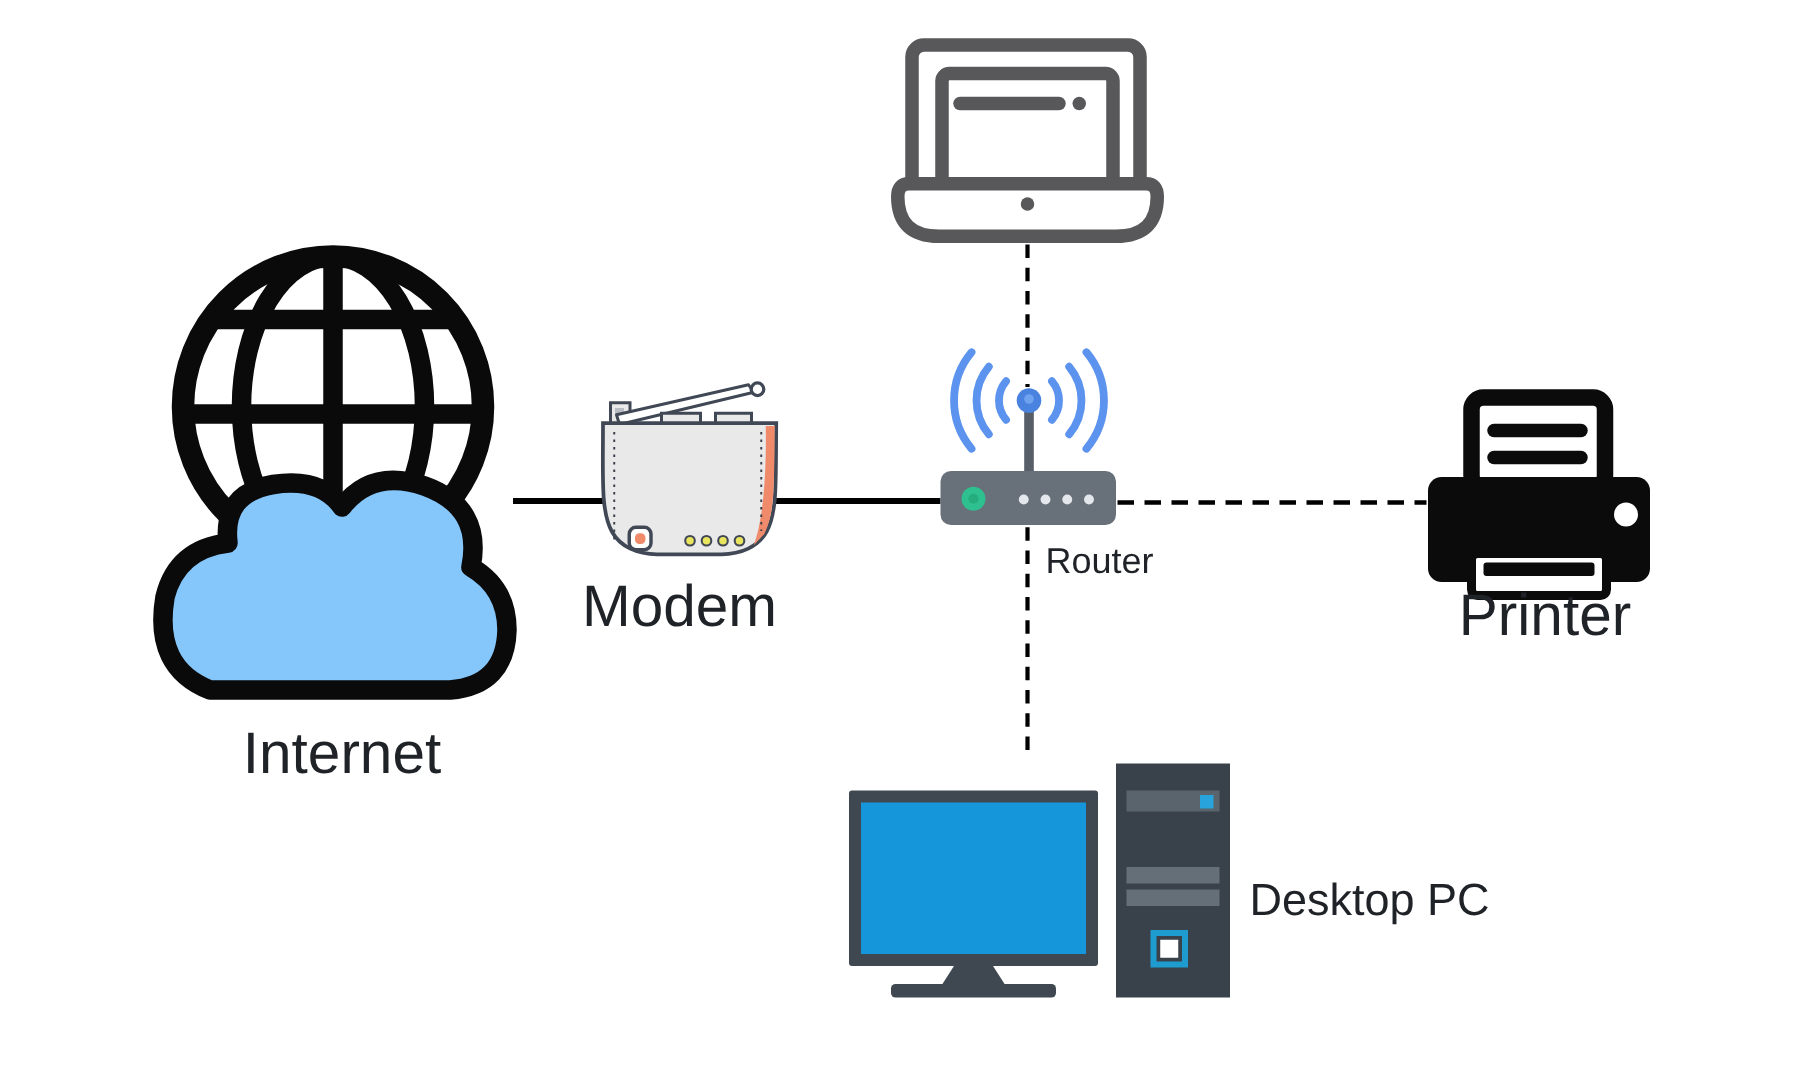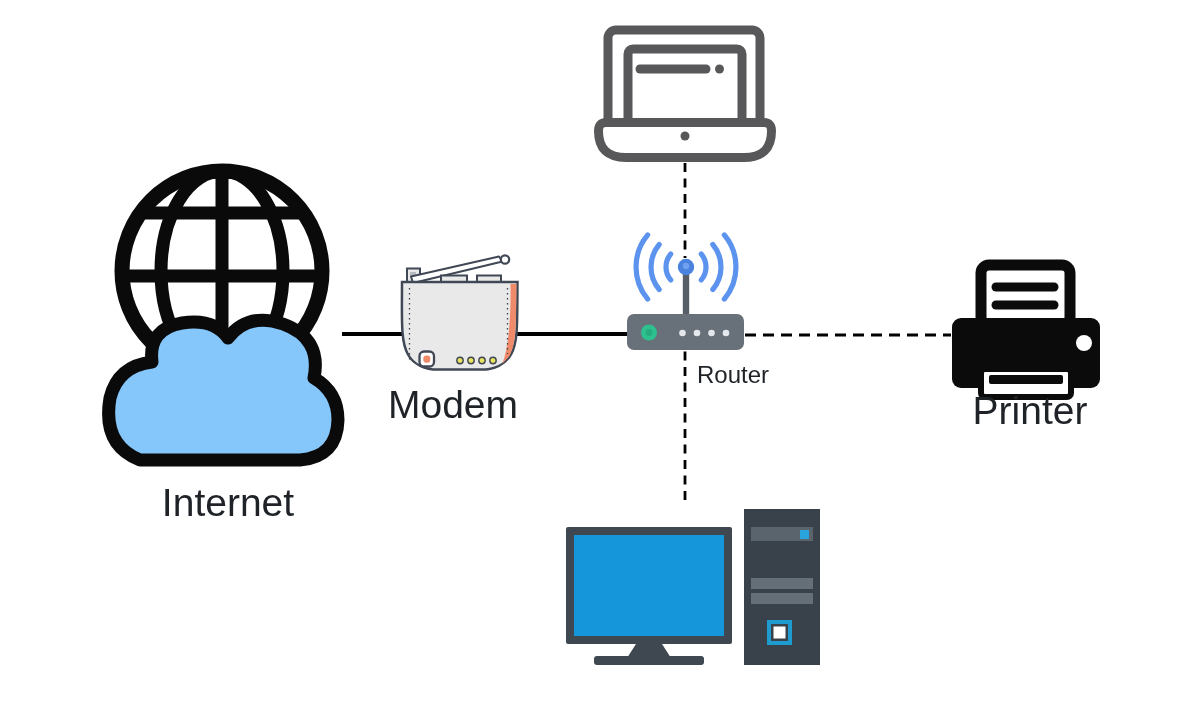--- a/index.html
+++ b/index.html
@@ -157,14 +157,15 @@
 
   <div class="node-label centered" style="left:228px; top:486px;">Internet</div>
 
   <div class="node-label centered" style="left:453px; top:388px;">Modem</div>
 
   <div class="node-label" style="left:697px; top:358px; font-size:24px;">Router</div>
 
 
   <div class="node-label centered" style="left:993px; top:394px;margin-left:37px;">Printer</div>
 
+  <div class="node-label" style="left:833px; top:584px; font-size:30px;">Desktop PC</div>
 
 </div>
 
 </body></html>

